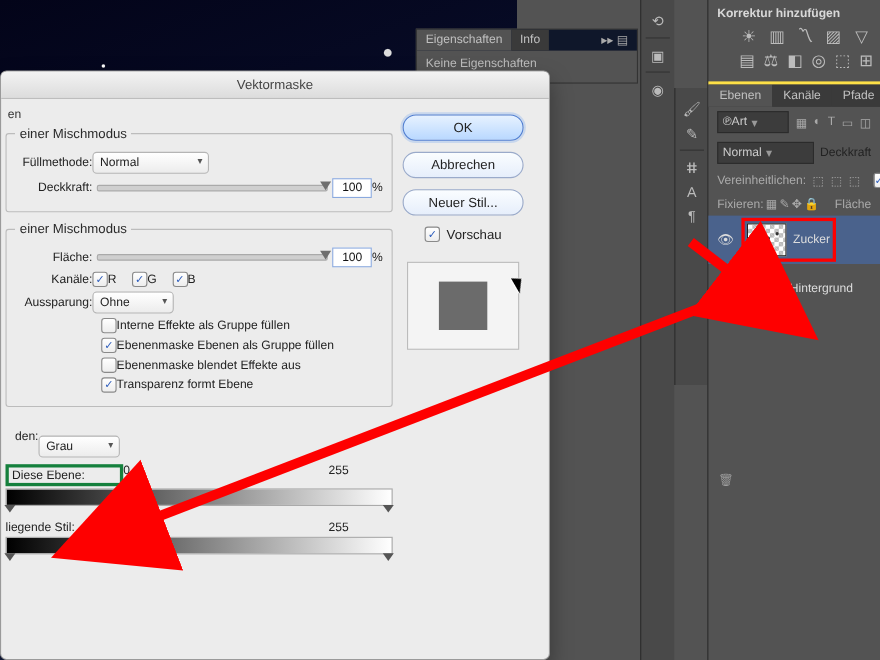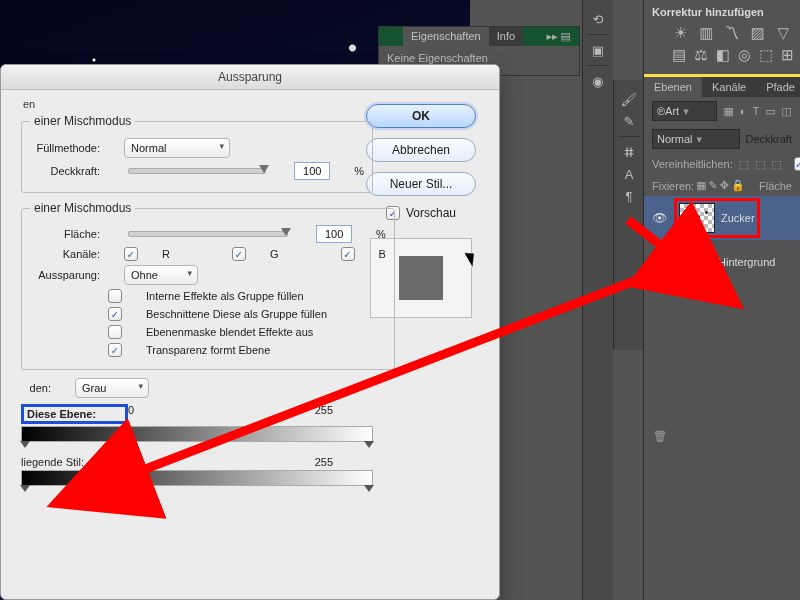--- a/index.html
+++ b/index.html
@@ -197,22 +197,21 @@
     left: 378px;
     top: 26px;
     width: 200px;
     height: 48px;
     background: #535353;
     border: 1px solid #333;
     color: #ccc;
   }
   .props-tabs{
     display:flex;
-    background:#14532d;
-    padding-left:24px;
+    background:#0f172a;
   }
   .props-tabs .tab{padding:3px 8px; font-size:11px;}
   .props-tabs .tab.active{background:#535353;}
   .props-tabs .more{margin-left:auto; padding:3px 8px; color:#aaa;}
   .props-body{padding:6px 8px; color:#bdbdbd;}
 
   
   .dialog {
     position: absolute;
     left: 0;
@@ -260,21 +259,21 @@
     border-radius:12px;
     background: linear-gradient(#fafdff,#e6eefb);
     font-size:12px;
     color:#222;
     cursor:default;
   }
   .aqua-btn.default{
     border-color:#4f7ed2;
     background: linear-gradient(#e7f2ff,#b9d8ff);
     box-shadow: 0 0 0 2px rgba(90,150,240,.25);
-    font-weight:700;
+    font-weight:400;
   }
   .chk-row{
     display:flex;
     align-items:center;
     gap:6px;
     font-size:12px;
     color:#222;
   }
   .preview-swatch{
     margin-top:8px;
@@ -284,41 +283,41 @@
     border:1px solid #bbb;
     display:flex;
     align-items:center;
     justify-content:center;
   }
   .preview-swatch .inner{width:44px;height:44px;background:#6b6b6b;}
 
   
   .dialog-left{
     position:absolute;
-    left:16px;
+    left:0;
     top:6px;
     width:352px;
     bottom:4px;
     padding:2px 8px 4px 4px;
   }
   fieldset{
     border:1px solid #bcbcbc;
     border-radius:3px;
     margin:4px 0 8px 0;
     padding:6px 8px 8px 8px;
   }
   legend{
     font-size:12px;
     color:#2a2a2a;
     padding:0 4px;
   }
   .row{
     display:flex;
     align-items:center;
-    gap:24px;
+    gap:0;
     margin:4px 0;
     font-size:11px;
     color:#222;
   }
   .row .lab{width:70px; text-align:right;}
   .mac-select{
     height:18px;
     border:1px solid #b5b5b5;
     border-radius:4px;
     background:linear-gradient(#ffffff,#ececec);
@@ -399,23 +398,22 @@
   }
   .blendif .scale{
     display:flex;
     justify-content:space-between;
     font-size:11px;
     color:#222;
     margin:4px 0 2px 0;
   }
   .blendif .scale .lablab{width:95px;}
   .hilite-text{
-    border:3px solid #1d4ed8;
+    border:3px solid #15803d;
     padding:1px 3px;
-    font-weight:bold;
   }
 
   
   .cursor-arrow{
     position:absolute;
     left:468px; top:250px;
     width:0;height:0;
     border-left:8px solid #000;
     border-top:5px solid transparent;
     border-bottom:11px solid transparent;
@@ -530,21 +528,21 @@
       <div class="vis">👁</div>
       <div class="thumb bg"></div>
       <div class="name">Hintergrund</div>
     </div>
   </div>
 </div>
 
 <div class="layers-trash">🗑</div>
 
 <div class="dialog">
-  <div class="titlebar">Aussparung</div>
+  <div class="titlebar">Vektormaske</div>
   <div class="dialog-body">
 
     <div class="btn-col">
       <button class="aqua-btn default">OK</button>
       <button class="aqua-btn">Abbrechen</button>
       <button class="aqua-btn">Neuer Stil...</button>
       <div class="chk-row">
         <span class="mac-check checked"></span>
         <span>Vorschau</span>
       </div>
@@ -605,36 +603,36 @@
             </div>
         </div>
 
         <div style="margin-left:78px;">
           <div class="row">
               <span class="mac-check"></span>
               <span class="lbl">Interne Effekte als Gruppe füllen</span>
             </div>
           <div class="row">
               <span class="mac-check checked"></span>
-              <span class="lbl">Beschnittene Diese als Gruppe füllen</span>
+              <span class="lbl">Ebenenmaske Ebenen als Gruppe füllen</span>
             </div>
           <div class="row">
               <span class="mac-check"></span>
               <span class="lbl">Ebenenmaske blendet Effekte aus</span>
             </div>
           <div class="row">
               <span class="mac-check checked"></span>
               <span class="lbl">Transparenz formt Ebene</span>
             </div>
         </div>
       </fieldset>
 
       <div class="row blendif">
         <div class="lab" style="width:30px">den:</div>
-        <div class="mac-select" style="width:48px;">
+        <div class="mac-select" style="width:48px;margin-top:18px;">
             <span>Grau</span>
           </div>
       </div>
 
       <div class="blendif">
         <div class="scale">
           <span class="lablab hilite-text">Diese Ebene:</span>
           <span>0</span>
           <span style="flex:1"></span>
           <span>255</span>

